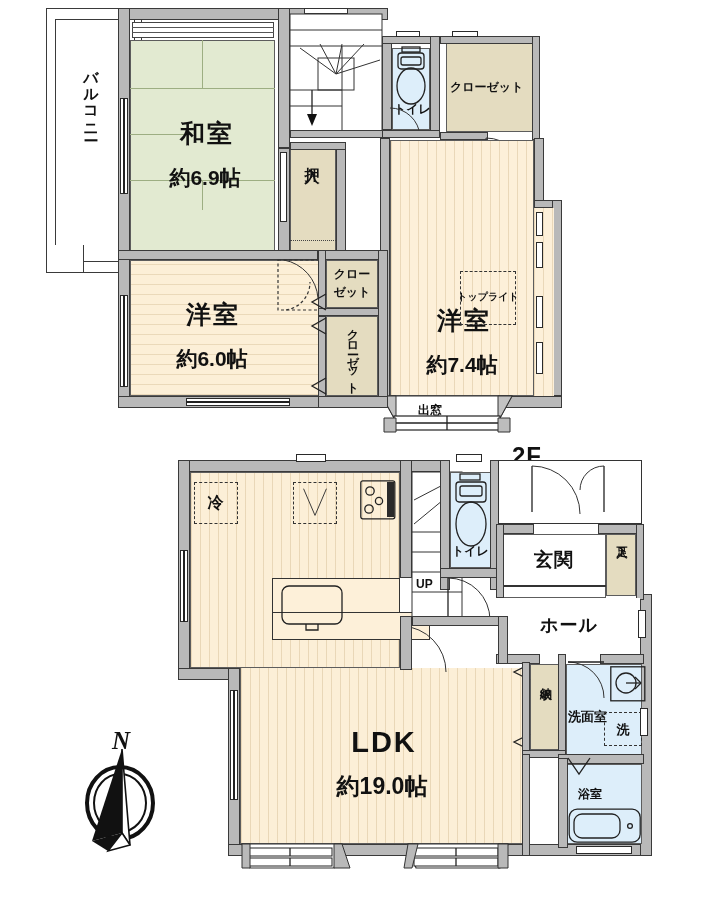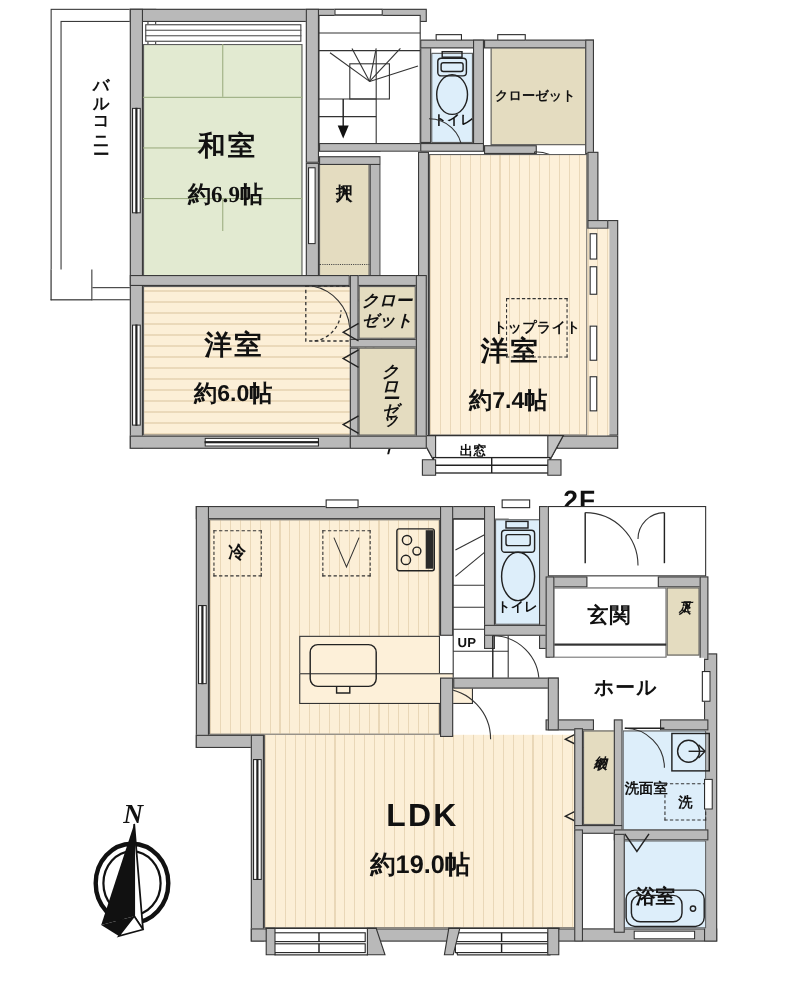--- a/index.html
+++ b/index.html
@@ -28,22 +28,22 @@
 
   
   .tline{position:absolute;background:#9dae82;}
 
   
   .lbl{position:absolute;white-space:nowrap;line-height:1;color:#111;}
   .lbl-room{font-size:25px;font-weight:700;letter-spacing:2px;}
   .lbl-area{font-size:21px;font-weight:700;letter-spacing:0px;}
   .lbl-md  {font-size:15px;font-weight:700;letter-spacing:1px;}
   .lbl-sm  {font-size:12px;font-weight:700;letter-spacing:0px;}
-  .lbl-xs  {font-size:15px;font-weight:700;letter-spacing:0px;font-style:italic;}
-  .lbl-tiny{font-size:13px;font-weight:700;}
+  .lbl-xs  {font-size:12px;font-weight:700;letter-spacing:0px;}
+  .lbl-tiny{font-size:10px;font-weight:700;}
   .lbl-floor{font-size:24px;font-weight:700;letter-spacing:1px;}
   .vert{writing-mode:vertical-rl;text-orientation:upright;}
   .ctr{transform:translate(-50%,-50%);text-align:center;}
 
   
   .dash{border:1.4px dashed #333;background:transparent;}
   .dashline{border-top:1.6px dotted #444;}
 
   
   .win{background:#ffffff;border:1px solid #2a2a2a;}
@@ -69,21 +69,21 @@
     <div class="abs wall" style="left:118px;top:256px;width:12px;height:152px;"></div>
     <div class="abs wall" style="left:118px;top:396px;width:262px;height:12px;"></div>
 
     <div class="abs room f-tatami" style="left:130px;top:40px;width:145px;height:216px;"></div>
     <div class="tline" style="left:202px;top:40px;width:1.4px;height:48px;"></div>
     <div class="tline" style="left:130px;top:88px;width:145px;height:1.4px;"></div>
     <div class="tline" style="left:130px;top:180px;width:145px;height:1.4px;"></div>
     <div class="tline" style="left:202px;top:180px;width:1.4px;height:30px;"></div>
     <div class="tline" style="left:130px;top:134px;width:58px;height:1.4px;"></div>
     <div class="lbl lbl-room ctr" style="left:207px;top:133px;">和室</div>
-    <div class="lbl lbl-area ctr" style="left:205px;top:177px;font-family:Liberation Serif, serif;">約6.9帖</div>
+    <div class="lbl lbl-area ctr" style="left:205px;top:177px;">約6.9帖</div>
 
     <div class="abs" style="left:132px;top:22px;width:142px;height:16px;background:#fff;border:1px solid #444;"></div>
     <div class="abs" style="left:132px;top:27px;width:142px;height:1px;background:#555;"></div>
     <div class="abs" style="left:132px;top:32px;width:142px;height:1px;background:#555;"></div>
 
     <div class="abs win" style="left:120px;top:98px;width:8px;height:96px;"></div>
     <div class="abs" style="left:123px;top:98px;width:2px;height:96px;background:#222;"></div>
 
     <div class="abs wall" style="left:278px;top:8px;width:12px;height:140px;"></div>
     <div class="abs" style="left:290px;top:14px;width:90px;height:116px;background:#fff;border:1px solid #333;"></div>
@@ -389,21 +389,21 @@
     <div class="abs dash" style="left:604px;top:262px;width:38px;height:34px;"></div>
     <div class="lbl lbl-sm ctr" style="left:623px;top:279px;font-size:13px;">洗</div>
     <div class="abs win" style="left:640px;top:258px;width:8px;height:28px;"></div>
     <svg class="abs" style="left:566px;top:210px;" width="42" height="44" viewBox="0 0 42 44">
       <path class="stroke-thin" d="M2,2 A36,36 0 0 1 38,38"></path>
       <line class="stroke" x1="2" y1="2" x2="38" y2="2"></line>
     </svg>
     <div class="abs wall" style="left:558px;top:304px;width:86px;height:10px;"></div>
 
     <div class="abs room f-water" style="left:566px;top:314px;width:76px;height:80px;"></div>
-    <div class="lbl lbl-sm" style="left:578px;top:338px;font-size:18px;margin-top:18px;">浴室</div>
+    <div class="lbl lbl-sm" style="left:578px;top:338px;font-size:12px;">浴室</div>
     <svg class="abs" style="left:568px;top:358px;" width="74" height="36" viewBox="0 0 74 36">
       <rect x="1.2" y="1.2" width="71" height="33" rx="8" class="stroke" fill="#fff" stroke-width="1.6"></rect>
       <rect x="6" y="6" width="46" height="24" rx="8" class="stroke" fill="#fff"></rect>
       <circle cx="62" cy="18" r="2.4" class="stroke"></circle>
     </svg>
     <svg class="abs" style="left:566px;top:306px;" width="26" height="22" viewBox="0 0 26 22">
       <path class="stroke" d="M2,2 L13,18 L24,2"></path>
     </svg>
     <div class="abs wall" style="left:558px;top:308px;width:10px;height:90px;"></div>
     <div class="abs win" style="left:576px;top:396px;width:56px;height:8px;"></div>

